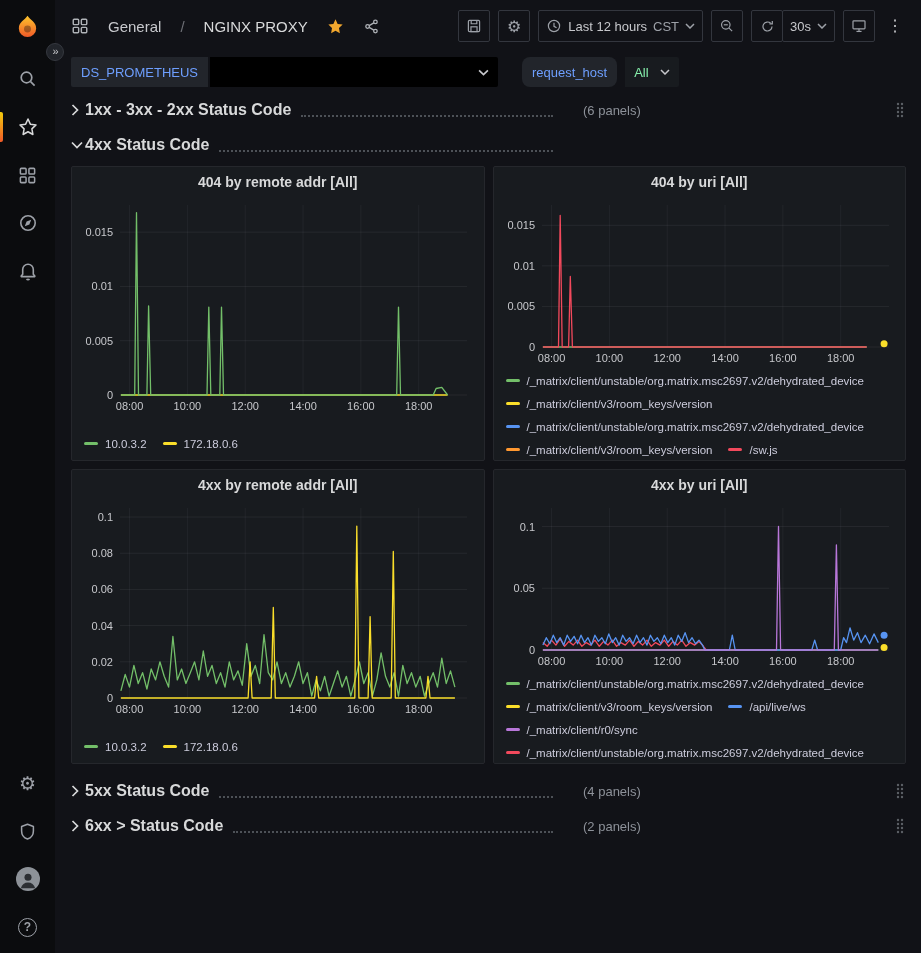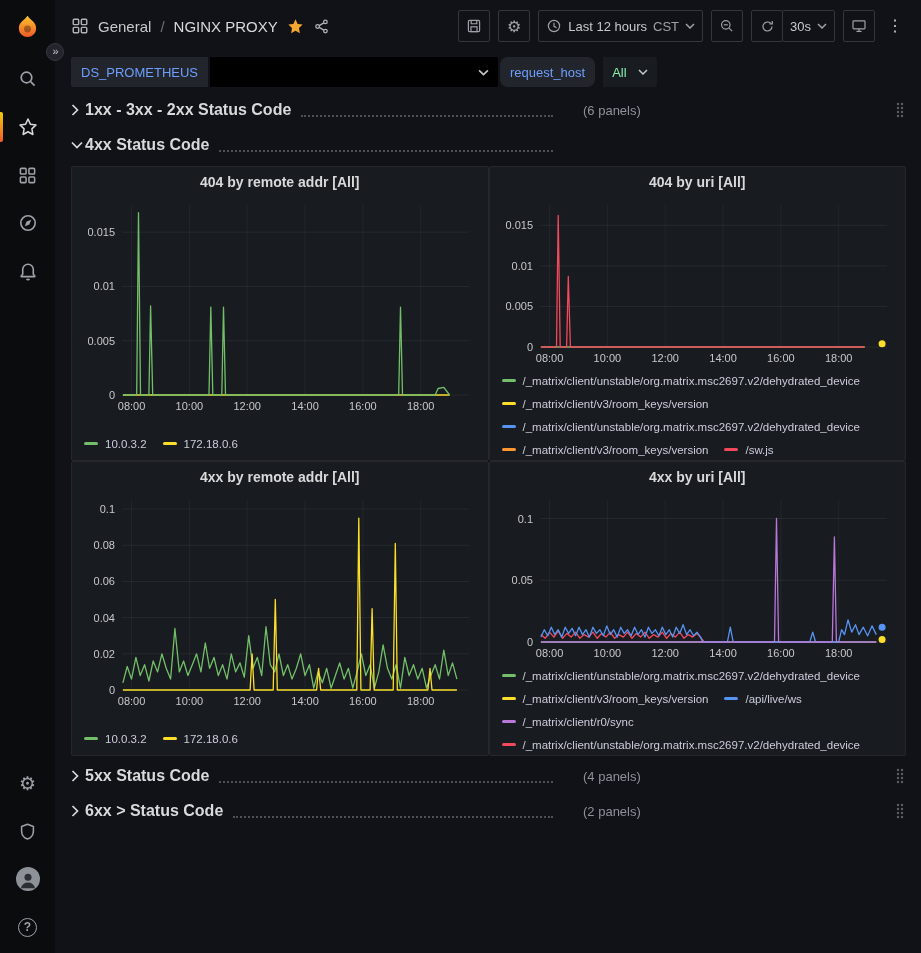--- a/index.html
+++ b/index.html
@@ -17,53 +17,53 @@
   .gear-glyph { font-size:19px; line-height:1; }
   .avatar { width:24px; height:24px; border-radius:50%; background:#8d9298; overflow:hidden; display:flex; align-items:flex-end; justify-content:center; }
   .help-circle { width:19px; height:19px; border:1.6px solid #9da1a8; border-radius:50%; display:flex; align-items:center; justify-content:center; font-size:12px; font-weight:bold; }
 
   .expand-btn { position:absolute; left:46px; top:43px; width:18px; height:18px; border-radius:50%; background:#22252b; border:1px solid #35383f; color:#c7c8cc; font-size:11px; line-height:1; display:flex; align-items:center; justify-content:center; cursor:pointer; z-index:5; padding:0 0 2px 1px; }
 
   
   .main { position:absolute; left:55px; right:0; top:0; bottom:0; display:flex; flex-direction:column; }
 
   .topnav { height:52px; flex:none; display:flex; align-items:center; justify-content:space-between; padding:0 14px 0 16px; }
-  .crumbs { display:flex; align-items:center; gap:9px; }
+  .crumbs { display:flex; align-items:center; gap:19px; }
   .crumb { font-size:15px; cursor:pointer; }
   .crumb.root { color:#c7c8cc; }
   .crumb.sep { color:#6e7076; cursor:default; }
   .crumb.current { color:#d8d9da; font-weight:500; }
   .icn { display:flex; align-items:center; justify-content:center; color:#9da1a8; }
   .icn.click { cursor:pointer; }
 
   .toolbar { display:flex; align-items:center; gap:8px; }
   .btn { height:32px; min-width:32px; display:inline-flex; align-items:center; justify-content:center; gap:6px; padding:0 7px; background:#111217; border:1px solid #33363e; border-radius:2px; color:#c7c8cc; font-size:13px; font-family:inherit; cursor:pointer; }
   .btn .tz { font-size:13px; color:#9da1a8; }
   .btn-group { display:flex; }
   .btn-group .btn + .btn { margin-left:-1px; }
   .kebab { background:none; border:none; color:#c7c8cc; font-size:16px; cursor:pointer; padding:0 4px; line-height:1; font-family:inherit; }
 
   .subnav { height:40px; flex:none; display:flex; align-items:center; padding:0 16px; gap:2px; }
   .var-label { height:30px; display:flex; align-items:center; padding:0 10px; background:#22252b; color:#6e9fff; font-size:13px; font-weight:500; border-radius:2px 0 0 2px; cursor:pointer; white-space:nowrap; }
   .var-value { height:30px; display:flex; align-items:center; justify-content:space-between; gap:8px; padding:0 9px; border-radius:0 2px 2px 0; cursor:pointer; font-size:13px; color:#86efac; }
   .var-value.black { background:#000; width:288px; }
   .var-value.plain { background:#181b1f; min-width:54px; }
-  .ml { border-radius:8px; }
+  .ml { margin-left:22px; border-radius:8px; }
 
   
   .dashboard { flex:1; overflow:hidden; padding:4px 15px 0 16px; }
   .row-header { height:28px; display:flex; align-items:center; margin-bottom:7px; cursor:pointer; }
   .chev { flex:none; display:flex; align-items:center; color:#d8d9da; width:14px; }
   .row-wrap { display:flex; align-items:center; width:478px; flex:none; min-width:0; }
   .row-title { font-size:16px; font-weight:700; color:#d8d9da; white-space:nowrap;text-align:center; }
   .leader { flex:1; height:13px; border-bottom:2px dotted #4d5157; margin:0 10px; }
   .count { font-size:13px; color:#8d9199; margin-left:20px; white-space:nowrap; }
   .handle { margin-left:auto; display:flex; align-items:center; color:#5c6066; cursor:grab; padding-right:2px; }
 
-  .grid { display:grid; grid-template-columns:1fr 1fr; margin:2px 0 6px; }
+  .grid { display:grid; grid-template-columns:1fr 1fr; gap:8px; margin:2px 0 13px; }
   .panel { height:295px; background:#181b1f; border:1px solid #25272c; border-radius:2px; display:flex; flex-direction:column; overflow:hidden; padding:0 6px; }
   .panel-title { height:30px; flex:none; display:flex; align-items:center; justify-content:center; font-size:14px; font-weight:600; color:#d8d9da; cursor:pointer; white-space:nowrap; }
   svg.chart { display:block; flex:none; margin:0 auto; }
   svg text { font-family:"Liberation Sans", sans-serif; }
   .legend { margin-top:auto; padding:2px 6px 5px; overflow:hidden; }
   .legend-row { display:flex; align-items:center; gap:16px; height:23px; white-space:nowrap; overflow:hidden; }
   .legend-item { display:inline-flex; align-items:center; gap:7px; font-size:11.5px; color:#ccccdc; cursor:pointer; }
   .swatch { flex:none; width:14px; height:3px; border-radius:2px; display:inline-block; }
 </style>
 </head>

